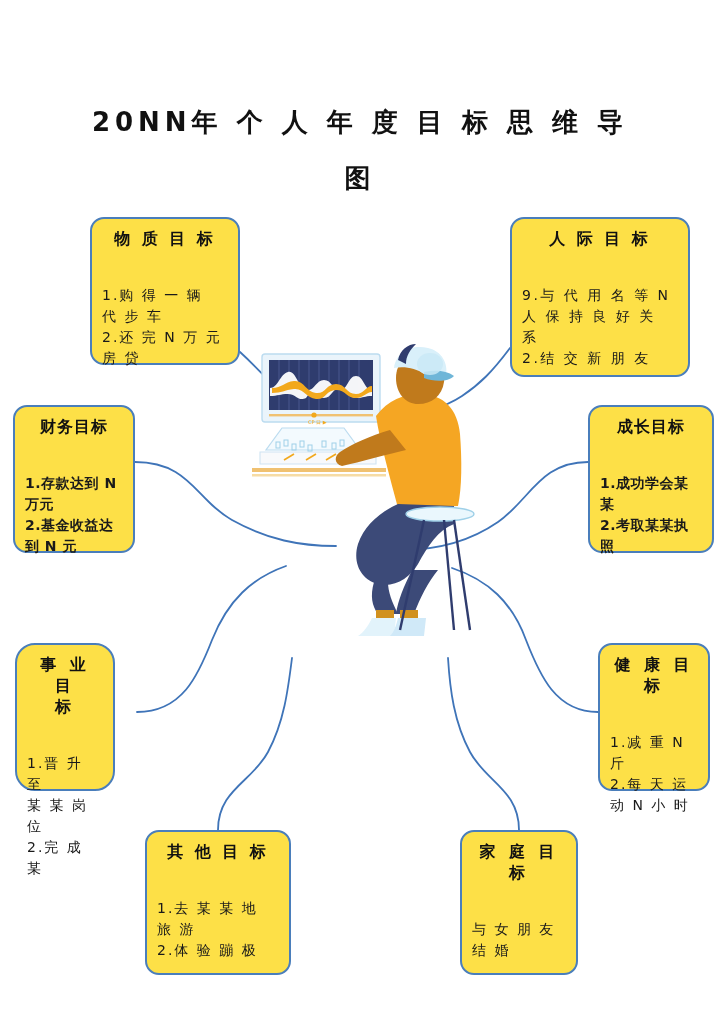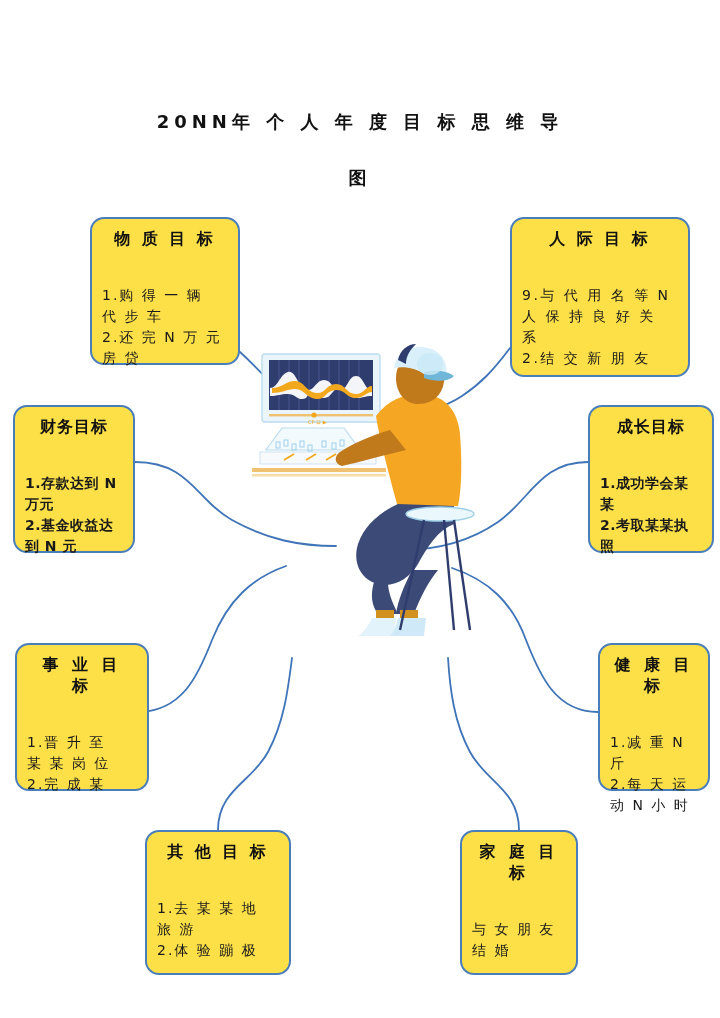--- a/index.html
+++ b/index.html
@@ -22,21 +22,21 @@
     height: 1018px;
   }
 
   
   .title {
     position: absolute;
     left: 0;
     top: 94px;
     width: 720px;
     text-align: center;
-    font-size: 18px;
+    font-size: 26px;
     font-weight: bold;
     color: #111111;
     letter-spacing: 5px;
     line-height: 56px;
     white-space: pre-line;
   }
 
   
   .connectors {
     position: absolute;
@@ -81,21 +81,21 @@
     text-align: left;
     margin-top: 36px;
   }
   .node-item { display: block; }
 
   
   #node-material    { left: 90px;  top: 217px; width: 150px; height: 148px; }
   #node-social      { left: 510px; top: 217px; width: 180px; height: 160px; }
   #node-financial   { left: 13px;  top: 405px; width: 122px; height: 148px; }
   #node-growth      { left: 588px; top: 405px; width: 126px; height: 148px; }
-  #node-career      { left: 15px;  top: 643px; width: 134px; height: 148px; }
+  #node-career      { left: 15px;  top: 643px; width: 100px; height: 148px; border-radius: 20px; }
   #node-health      { left: 598px; top: 643px; width: 112px; height: 148px; }
   #node-other       { left: 145px; top: 830px; width: 146px; height: 145px; }
   #node-family      { left: 460px; top: 830px; width: 118px; height: 145px; }
 
   #node-financial .node-title,
   #node-growth .node-title { letter-spacing: 1px; }
   #node-financial .node-items,
   #node-growth .node-items { letter-spacing: 0.5px; font-weight: bold; }
   #node-social .node-items { letter-spacing: 2.5px; }
   #node-health .node-title,

